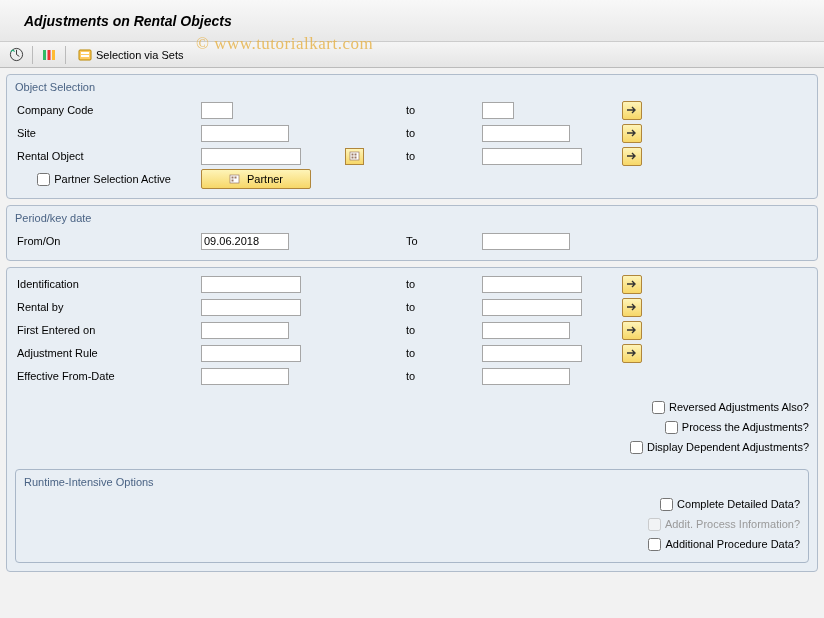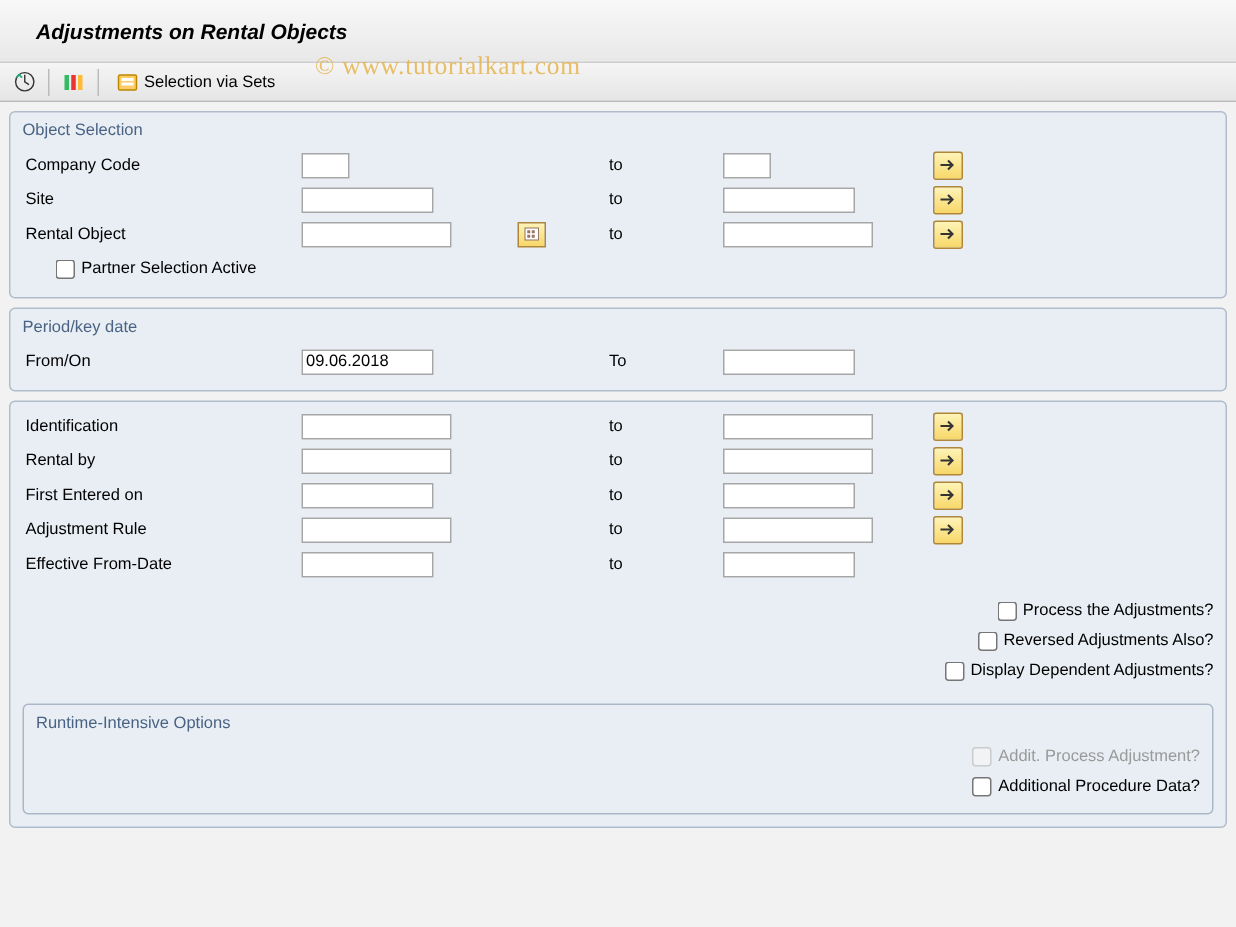--- a/index.html
+++ b/index.html
@@ -169,21 +169,21 @@
     }
     .checkbox-row.disabled { color: #9a9a9a; }
     input[type="checkbox"] {
       width: 13px;
       height: 13px;
       cursor: pointer;
     }
     .watermark {
       position: absolute;
       top: 34px;
-      left: 210px;
+      left: 196px;
       color: #e7b44d;
       font-size: 17px;
       font-family: Georgia, serif;
       opacity: 0.85;
       pointer-events: none;
       letter-spacing: 0.5px;
     }
   </style>
 </head>
 <body>
@@ -293,20 +293,31 @@
         </div>
     </div>
 
     <div class="row">
       <div class="lbl">
         <label class="checkbox-row">
           <input type="checkbox" style="">
           <span>Partner Selection Active</span>
         </label>
       </div>
+      <div style="display:flex;align-items:center;">
+        <span class="partner-btn">
+          <svg width="12" height="11" viewBox="0 0 12 11">
+              <rect x="1" y="1" width="9" height="8" fill="#fff" stroke="#976" stroke-width="0.7"></rect>
+              <rect x="2.5" y="2.5" width="2" height="2" fill="#976"></rect>
+              <rect x="5.5" y="2.5" width="2" height="2" fill="#976"></rect>
+              <rect x="2.5" y="5.5" width="2" height="2" fill="#976"></rect>
+            </svg>
+          <span>Partner</span>
+        </span>
+      </div>
     </div>
   </div>
 
   <div class="group">
     <div class="group-title">Period/key date</div>
     <div class="row">
       <div class="lbl">From/On</div>
       <div class="col-from">
           <input class="field w80" value="09.06.2018" style="">
         </div>
@@ -404,40 +415,44 @@
       <div class="col-helper"></div>
       <div class="col-to-lbl">to</div>
       <div class="col-to">
           <input class="field w80" style="">
         </div>
       <div class="col-range"></div>
     </div>
 
     <div style="height:10px"></div>
 
+    <div class="checkbox-row">
+      <input type="checkbox" style="">
+      <span>Reversed Adjustments Also?</span>
+    </div>
     <div class="checkbox-row">
       <input type="checkbox" style="">
       <span>Process the Adjustments?</span>
     </div>
     <div class="checkbox-row">
       <input type="checkbox" style="">
-      <span>Reversed Adjustments Also?</span>
-    </div>
-    <div class="checkbox-row">
-      <input type="checkbox" style="">
       <span>Display Dependent Adjustments?</span>
     </div>
 
     <div style="height:8px"></div>
 
     <div class="subgroup">
       <div class="group-title">Runtime-Intensive Options</div>
+      <div class="checkbox-row">
+        <input type="checkbox" style="">
+        <span>Complete Detailed Data?</span>
+      </div>
       <div class="checkbox-row disabled">
         <input type="checkbox" disabled="" style="">
-        <span>Addit. Process Adjustment?</span>
+        <span>Addit. Process Information?</span>
       </div>
       <div class="checkbox-row">
         <input type="checkbox" style="">
         <span>Additional Procedure Data?</span>
       </div>
     </div>
   </div>
 
 </div>
 

